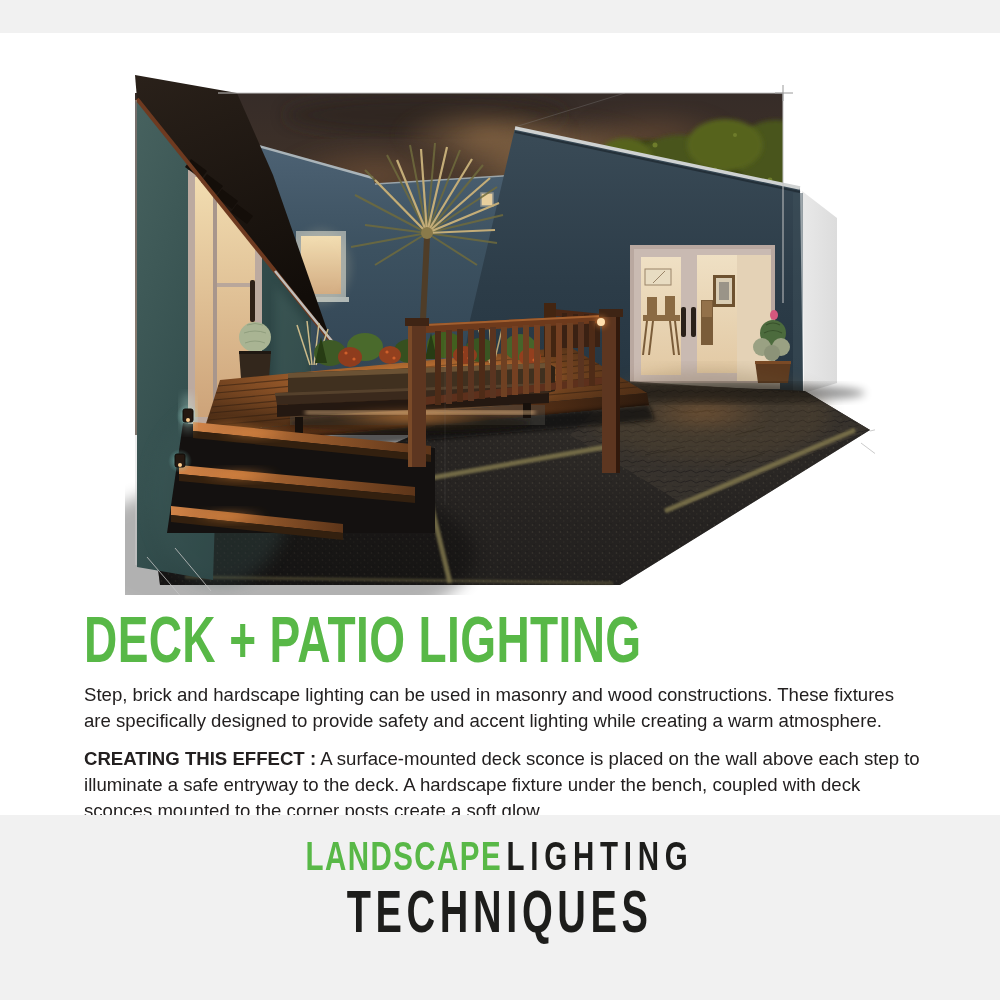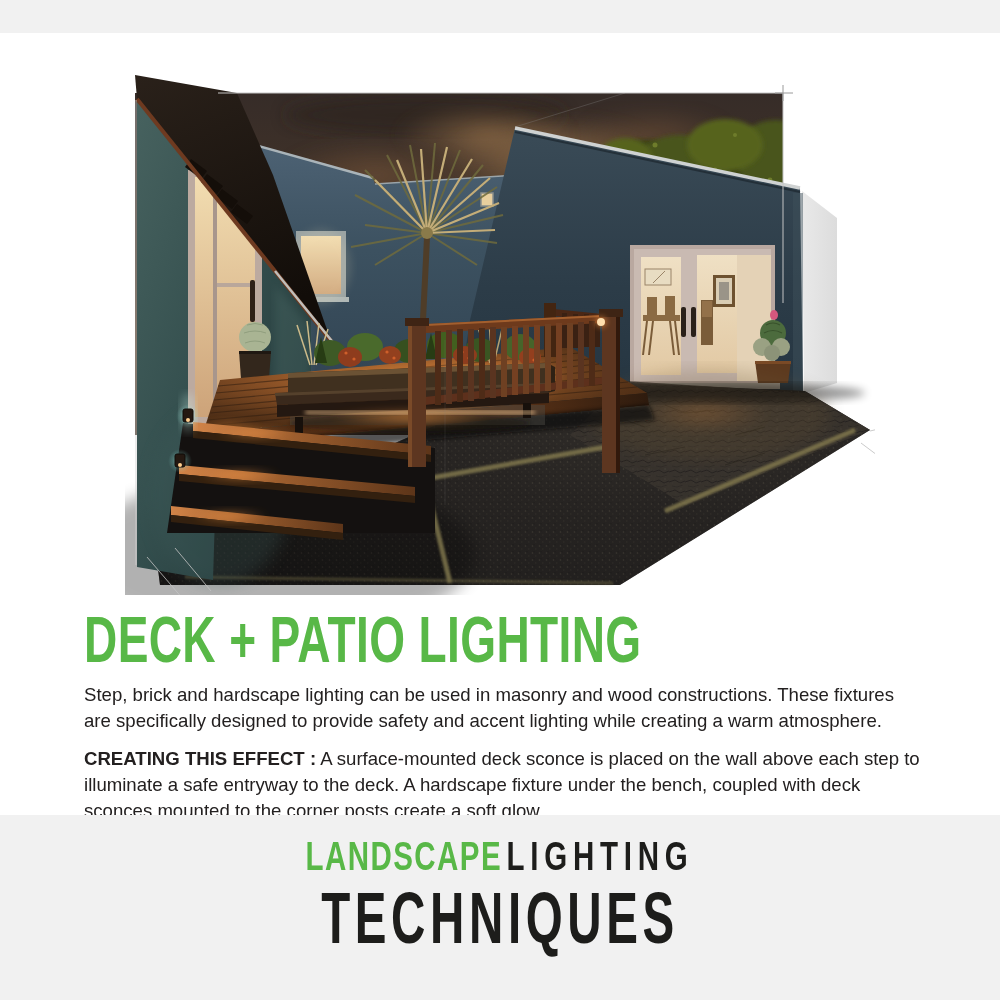--- a/index.html
+++ b/index.html
@@ -11,21 +11,21 @@
   #copy h1{font-size:64px;line-height:1;margin:4px 0 10px;color:var(--accent-green,#58b847);
     font-weight:700;white-space:nowrap;}
   .condense{display:inline-block;transform:scaleX(.72);transform-origin:left center;letter-spacing:.5px;}
   #copy p{font-size:18.6px;line-height:1.4;margin:0 0 12px;}
   #copy p strong{font-weight:700;}
   #footer{left:0;top:815px;width:1000px;height:185px;background:var(--band-gray,#f1f1f1);text-align:center;}
   .brand-line{margin-top:21px;font-size:41px;font-weight:700;line-height:1;white-space:nowrap;}
   .cond-c{display:inline-block;transform:scaleX(.72);transform-origin:center;}
   .brand-green{color:var(--accent-green,#58b847);letter-spacing:2px;}
   .brand-dark{color:var(--text-dark,#1d1d1b);letter-spacing:8px;margin-left:6px;}
-  .series{font-size:72px;font-weight:700;line-height:1;margin-top:5px;color:var(--text-dark,#1d1d1b);white-space:nowrap;}
+  .series{font-size:60px;font-weight:700;line-height:1;margin-top:5px;color:var(--text-dark,#1d1d1b);white-space:nowrap;}
   .cond-t{display:inline-block;transform:scaleX(.66);transform-origin:center;letter-spacing:7px;}
 </style>
 </head>
 <body>
 
 <div id="topbar" class="abs"></div>
 
 <figure id="hero" class="abs" aria-label="Dusk 3D rendering of a backyard wood deck and patio: teal and slate-blue house walls, warm glowing glass doors, bench and planter with under-bench lighting, wood railing, three steps lit by surface-mounted sconces, cacti in planters, and dark stone hardscape with khaki joint lines.">
 <svg width="750" height="520" viewBox="0 0 750 520" xmlns="http://www.w3.org/2000/svg">
   <defs>

